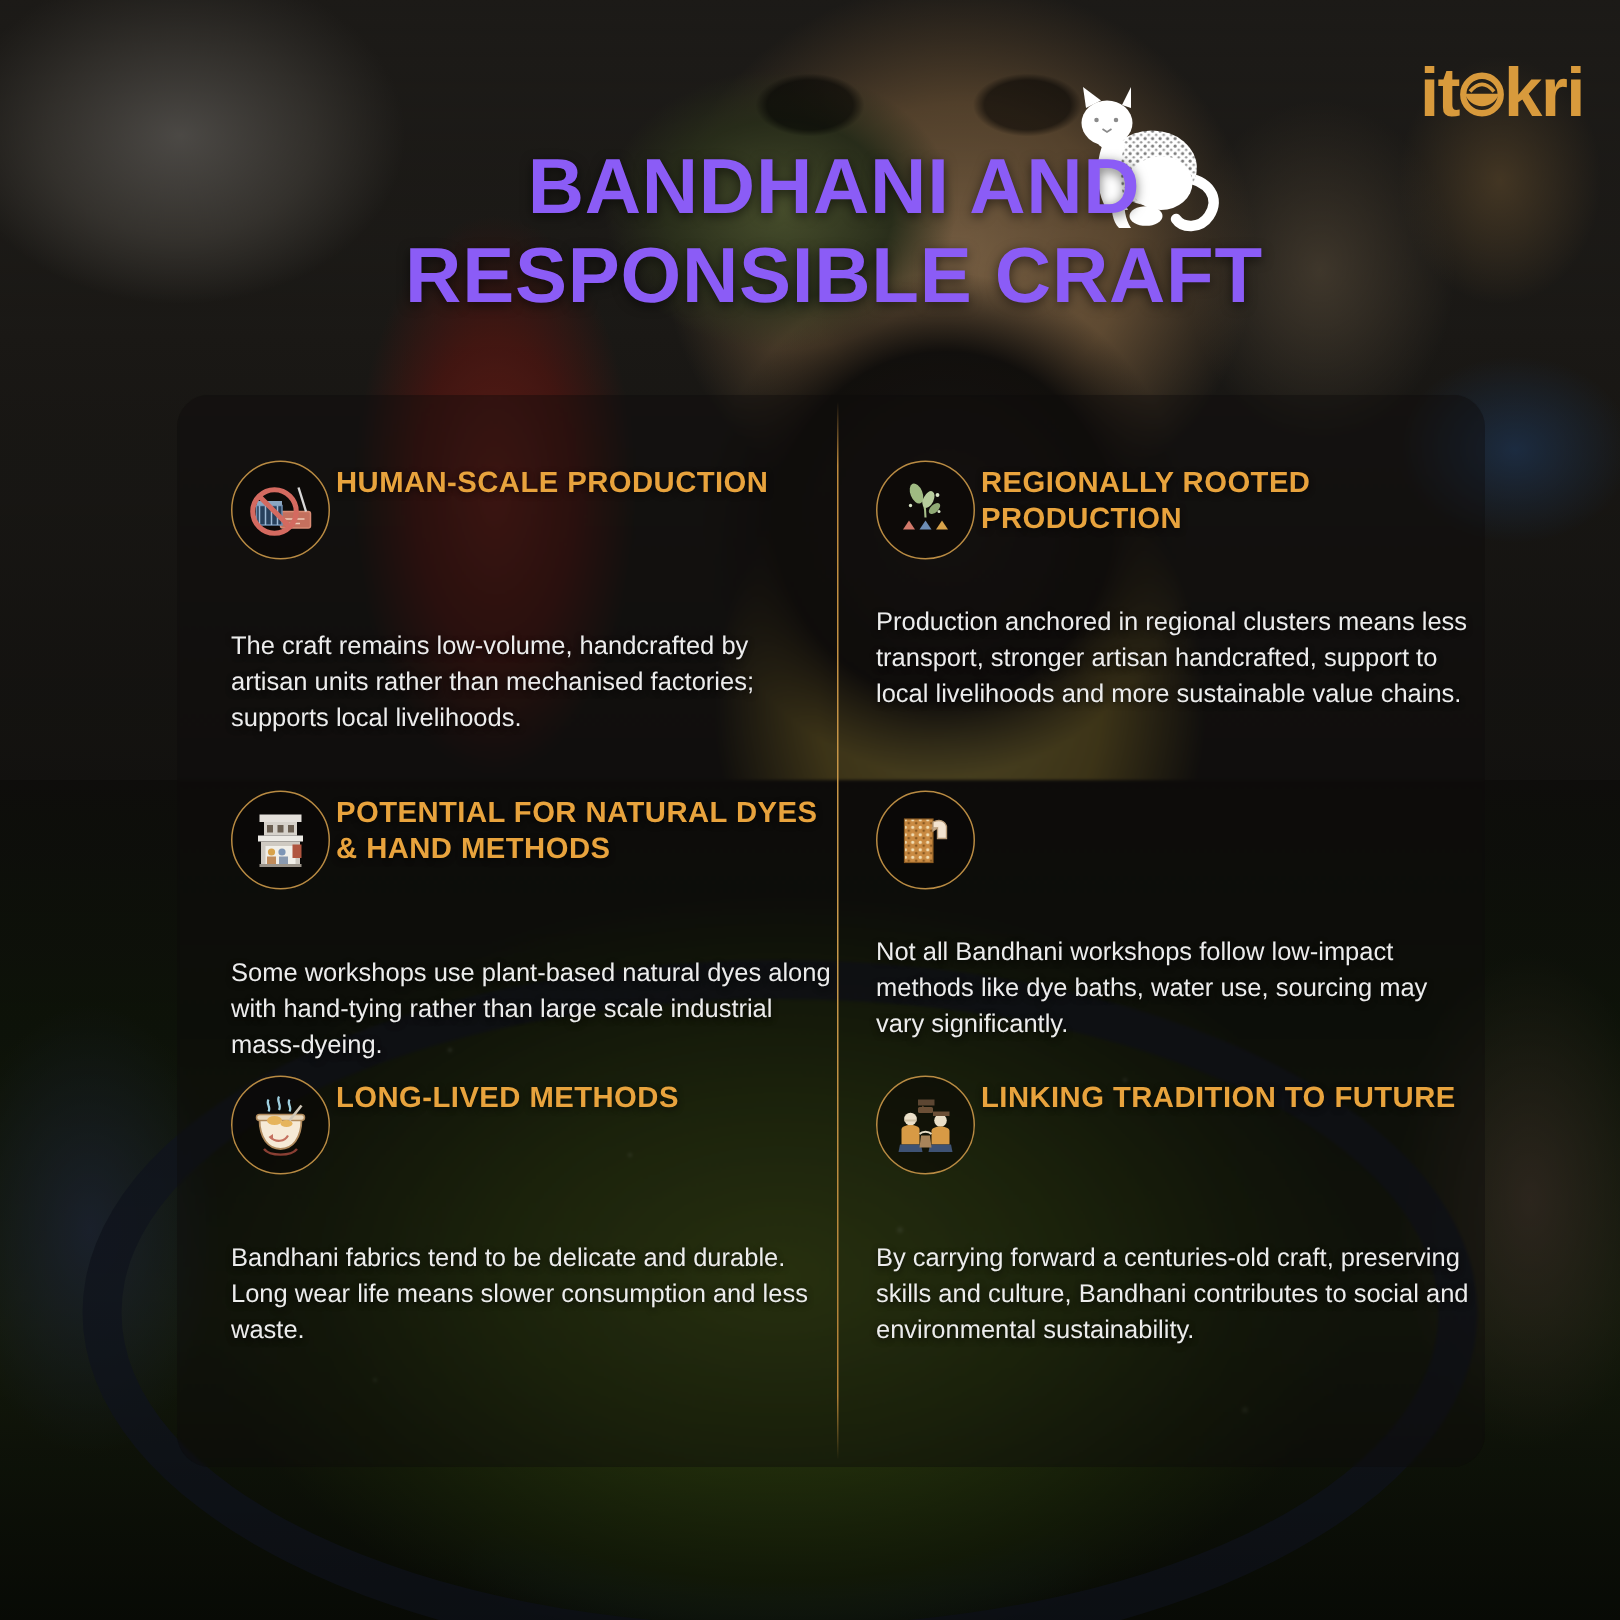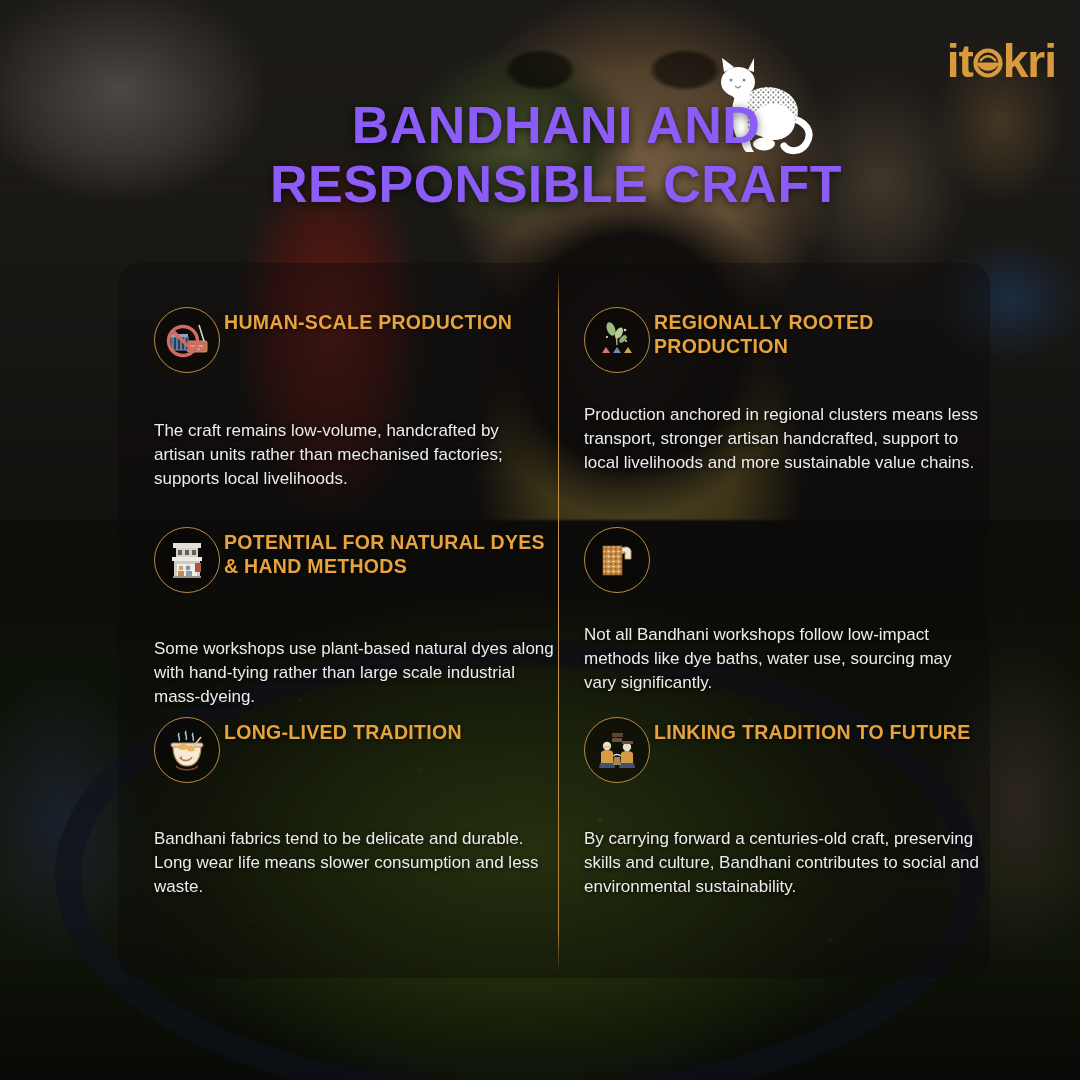--- a/index.html
+++ b/index.html
@@ -320,21 +320,21 @@
             <path d="M11 21 C11 34 17 41 25 41 C33 41 39 34 39 21 Z" fill="#f6ead6" stroke="#b08a5c" stroke-width="1.2"></path>
             <rect x="9" y="18" width="32" height="4" rx="2" fill="#e7d7bd" stroke="#b08a5c" stroke-width="1"></rect>
             <ellipse cx="21" cy="22" rx="5" ry="3" fill="#e6b45c"></ellipse>
             <ellipse cx="29" cy="24" rx="4" ry="2.4" fill="#e6b45c"></ellipse>
             <path d="M31 22 L39 12" stroke="#cfc6b6" stroke-width="1.8"></path>
             <path d="M18 33 C22 37 28 36 30 32" stroke="#c4705e" stroke-width="1.4" fill="none"></path>
             <path d="M17 33 L20 31 L20 35 Z" fill="#c4705e"></path>
             <path d="M14 41 C18 46 32 46 36 41" stroke="#8a3f33" stroke-width="1.6" fill="none"></path>
           </svg>
         </div>
-        <div class="card-title">LONG-LIVED TRADITION</div>
+        <div class="card-title">LONG-LIVED METHODS</div>
       </div>
       <div class="card-body">Bandhani fabrics tend to be delicate and durable. Long wear life means slower consumption and less waste.</div>
     </div>
 
     <div class="card c-r r3">
       <div class="card-head">
         <div class="icon-circle">
           <svg width="50" height="50" viewBox="0 0 50 50">
             <rect x="20" y="8" width="11" height="4" fill="#5c4632"></rect>
             <path d="M23 12 C22 16 24 18 25 14 Z" fill="#7a5b3c"></path>

